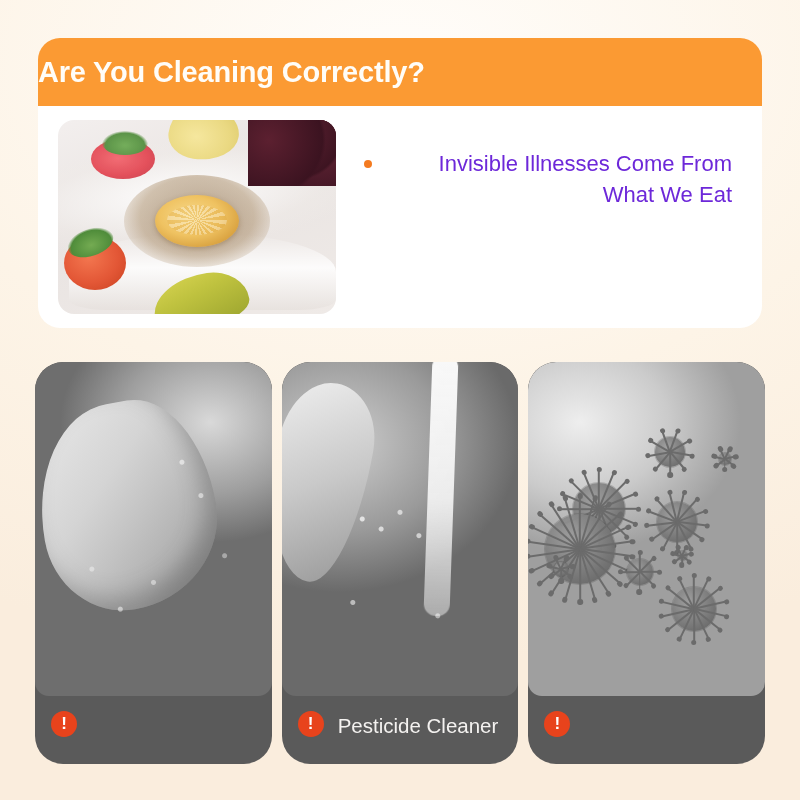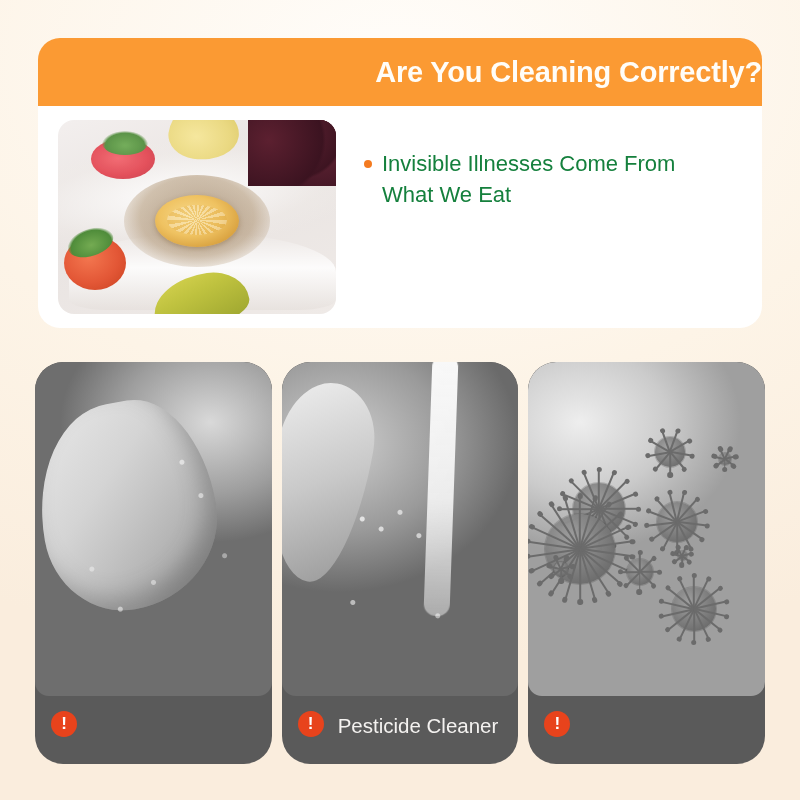--- a/index.html
+++ b/index.html
@@ -27,21 +27,21 @@
   .header-band {
     position: absolute;
     left: 38px;
     top: 38px;
     width: 724px;
     height: 68px;
     background: #fb9a33;
     border-radius: 22px 22px 0 0;
     display: flex;
     align-items: center;
-    justify-content: flex-end;
+    justify-content: flex-start;
     box-sizing: border-box;
   }
   .header-title {
     color: #fffdf8;
     font-size: 29px;
     font-weight: bold;
     letter-spacing: -0.2px;
     line-height: 1;
     white-space: nowrap;
   }
@@ -185,24 +185,25 @@
   .bullet-dot {
     flex: 0 0 auto;
     width: 8px;
     height: 8px;
     border-radius: 50%;
     background: #f47b20;
     margin-top: 12px;
     margin-right: 10px;
   }
   .info-bullet-text {
-    color: #15803d;
+    color: #6d28d9;
     font-size: 22px;
     line-height: 1.42;
     max-width: 350px;
+    text-align: right;
   }
 
   
   .panels {
     position: absolute;
     left: 35px;
     top: 362px;
     width: 730px;
     height: 402px;
     display: flex;

